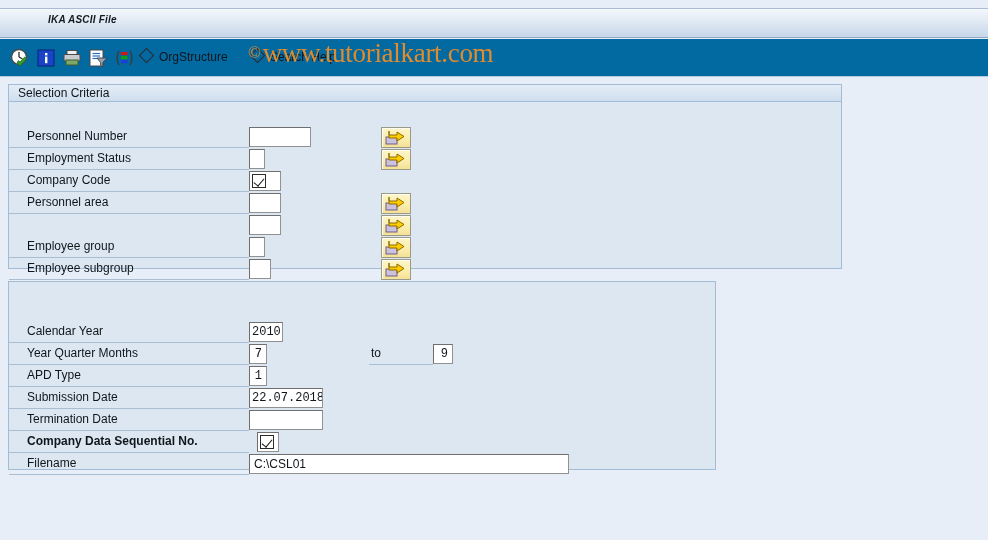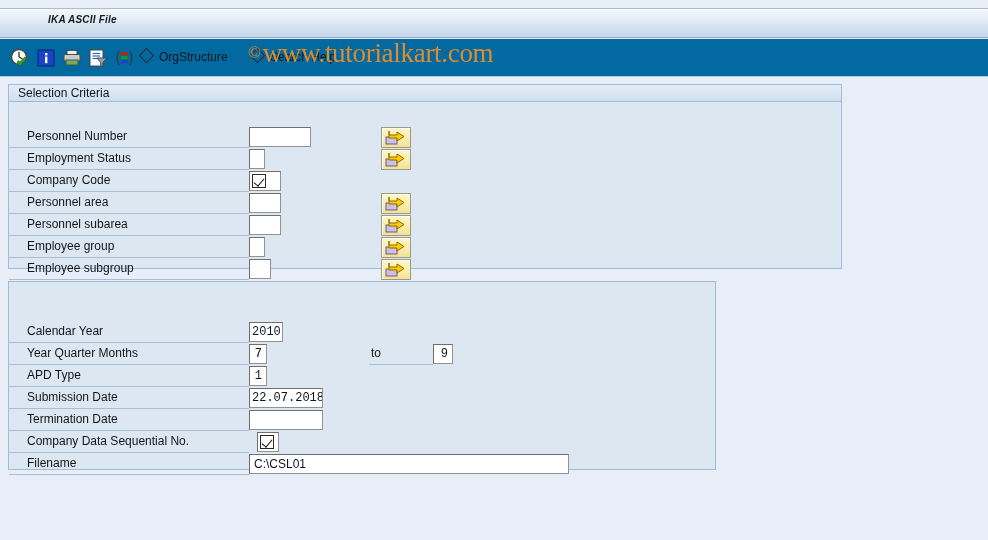--- a/index.html
+++ b/index.html
@@ -346,21 +346,20 @@
       <div class="fld" style="left:240px; top:0; width:32px;"></div>
       <div class="arrowbtn" style="left:372px; top:0;">
         <svg width="24" height="17" viewBox="0 0 24 17">
             <rect x="2" y="8" width="11" height="7" fill="#ccc2e0" stroke="#6b5f86" stroke-width="1"></rect>
             <path d="M5 2 L5 6 L13 6 L13 3 L20 7.5 L13 12 L13 9 L5 9 Z" fill="#ffcc00" stroke="#8a6d00" stroke-width="1"></path>
           </svg>
       </div>
     </div>
 
     <div class="row" style="left:0; top:112px; width:100%;">
-      <div class="row-label" style="width:240px;">Personnel subarea</div>
       <div class="fld" style="left:240px; top:0; width:32px;"></div>
       <div class="arrowbtn" style="left:372px; top:0;">
         <svg width="24" height="17" viewBox="0 0 24 17">
             <rect x="2" y="8" width="11" height="7" fill="#ccc2e0" stroke="#6b5f86" stroke-width="1"></rect>
             <path d="M5 2 L5 6 L13 6 L13 3 L20 7.5 L13 12 L13 9 L5 9 Z" fill="#ffcc00" stroke="#8a6d00" stroke-width="1"></path>
           </svg>
       </div>
     </div>
 
     <div class="row" style="left:0; top:134px; width:100%;">
@@ -408,21 +407,21 @@
     <div class="row" style="left:0; top:88px; width:100%;">
       <div class="row-label" style="width:240px;">Submission Date</div>
       <div class="fld" style="left:240px; top:0; width:74px;">22.07.2018</div>
     </div>
 
     <div class="row" style="left:0; top:110px; width:100%;">
       <div class="row-label" style="width:240px;">Termination Date</div>
       <div class="fld" style="left:240px; top:0; width:74px;"></div>
     </div>
 
-    <div class="row" style="left:0; top:132px; width:100%;">
+    <div class="row" style="left:0; top:132px; width:100%;font-weight:bold;">
       <div class="row-label" style="width:240px;">Company Data Sequential No.</div>
       <div class="cbox-wrap" style="left:248px; top:0; width:22px;">
         <span class="cbox"></span>
       </div>
     </div>
 
     <div class="row" style="left:0; top:154px; width:100%;">
       <div class="row-label" style="width:240px;">Filename</div>
       <div class="fld txt" style="left:240px; top:0; width:320px;">C:\CSL01</div>
     </div>

